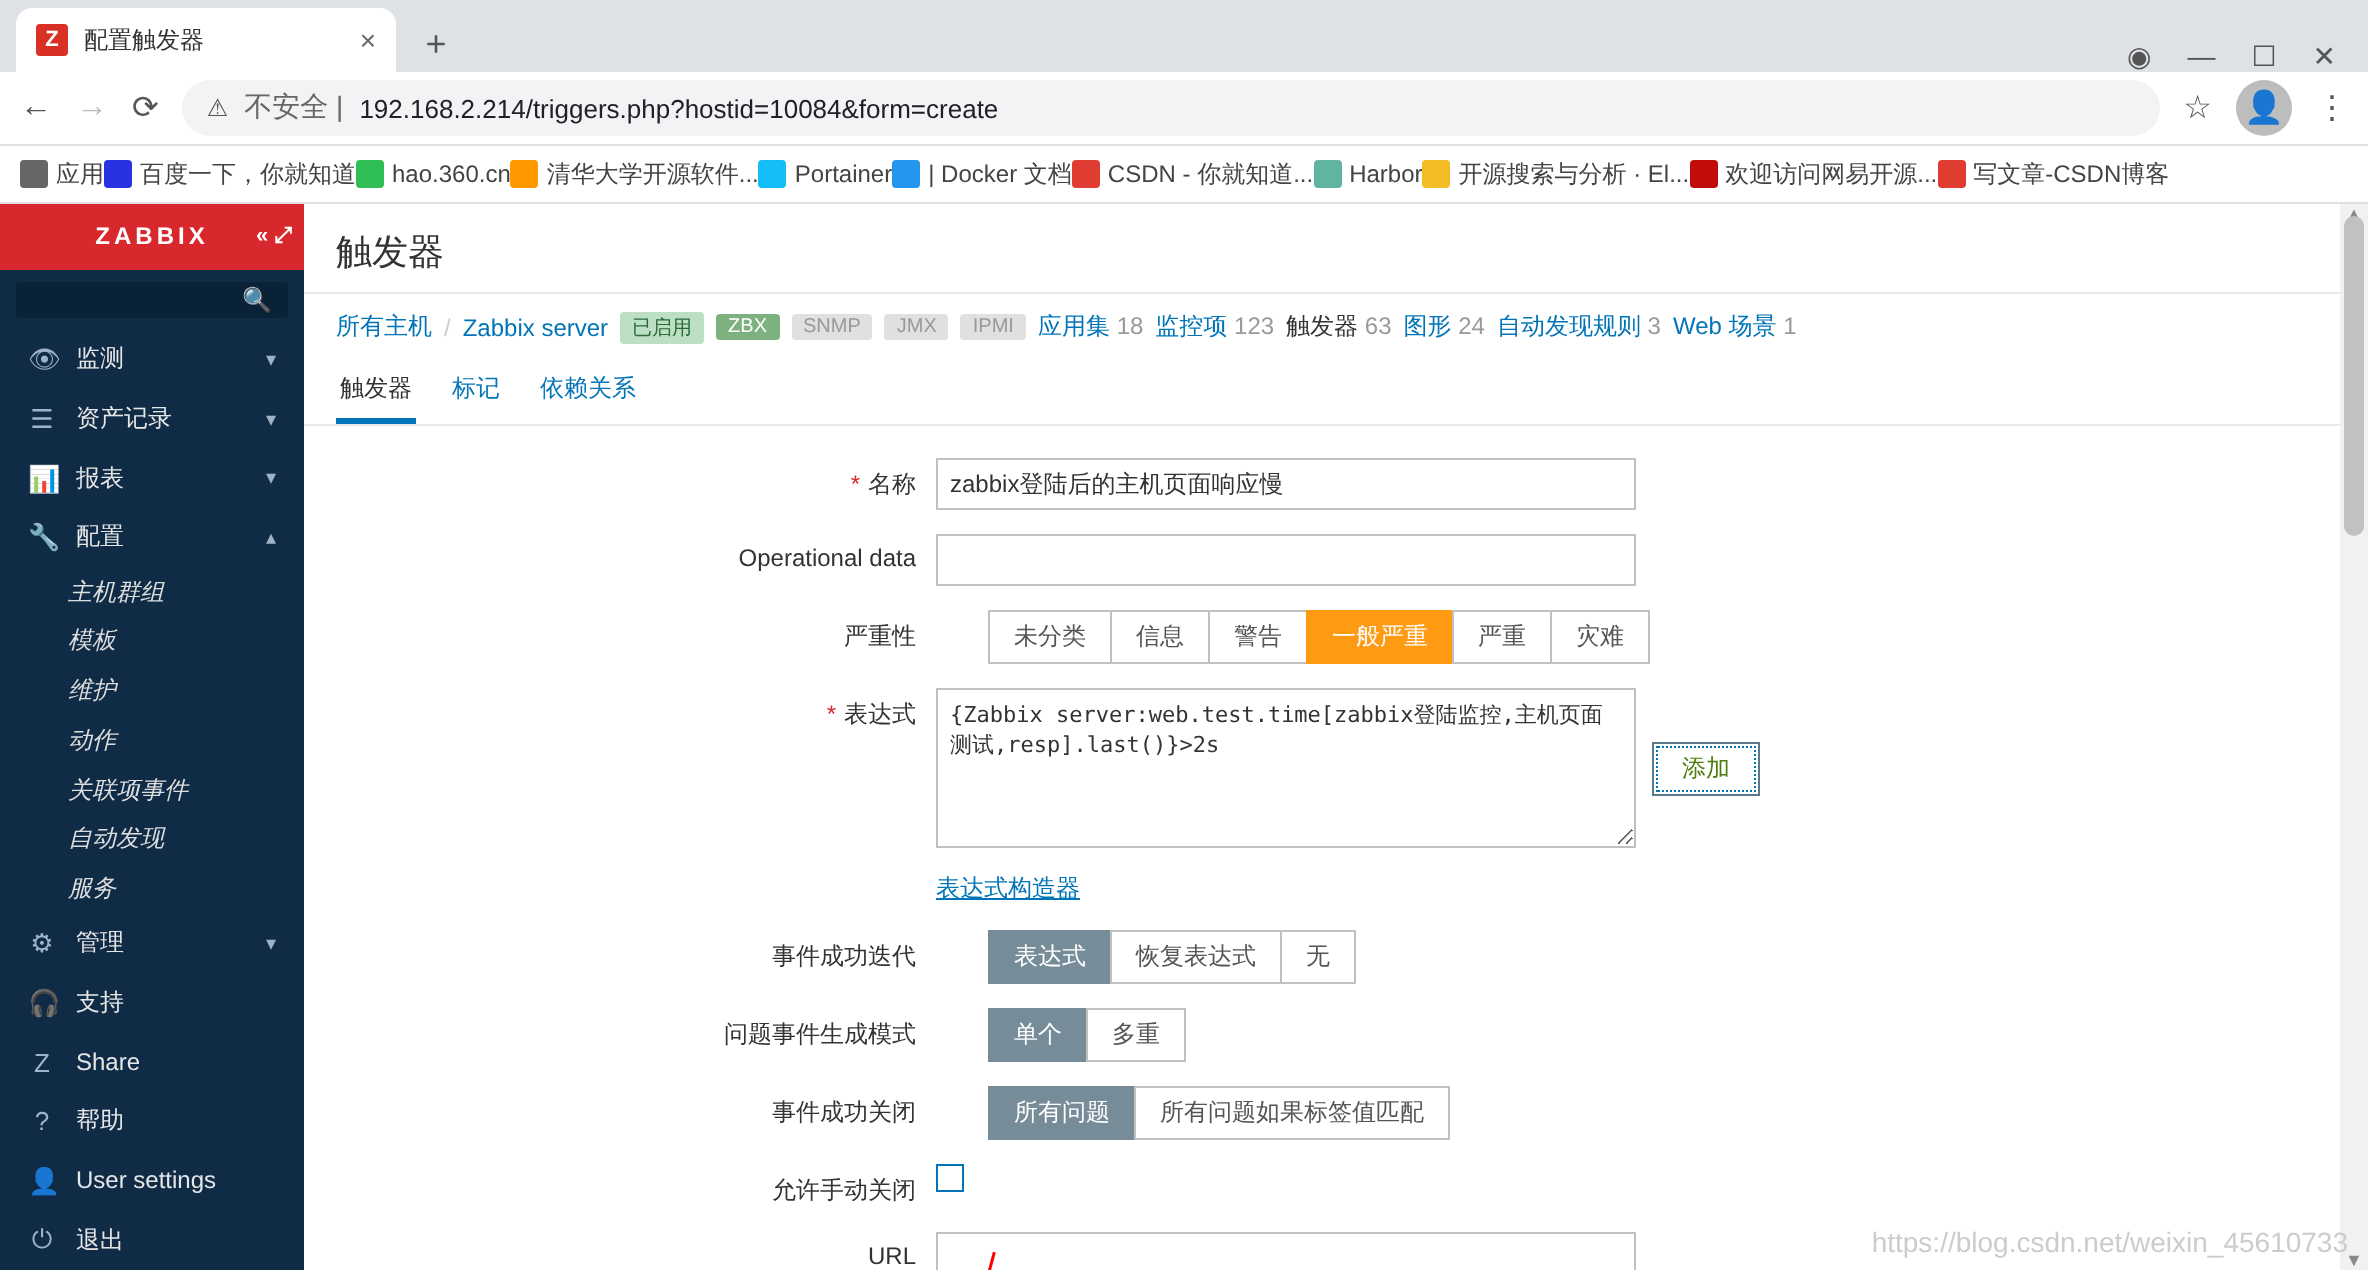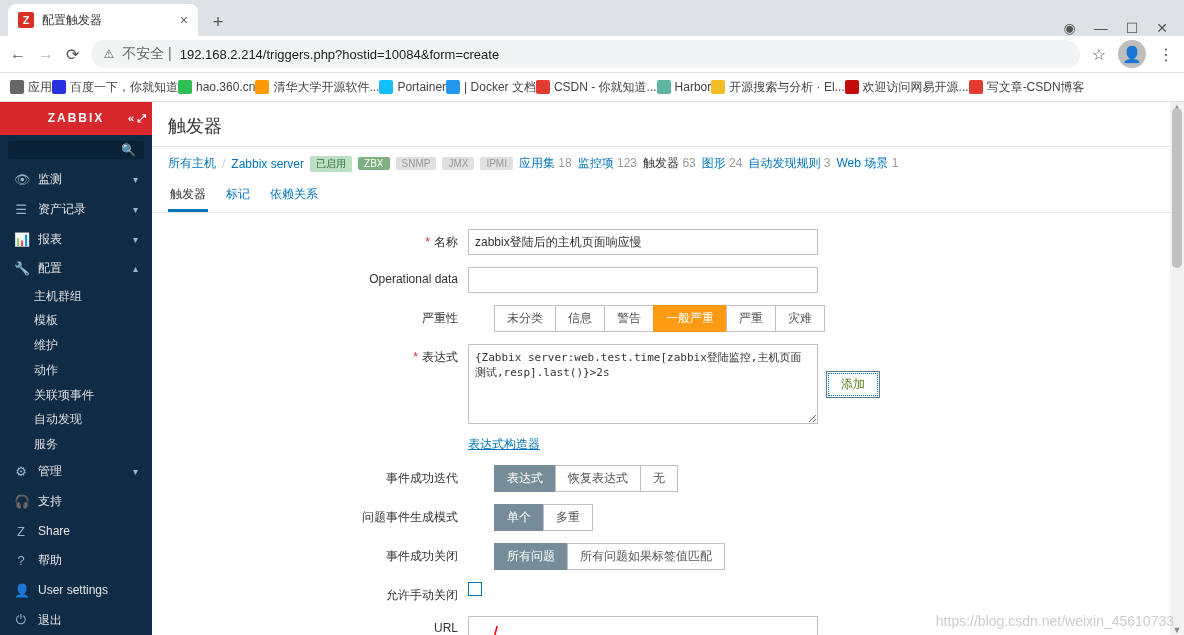--- a/index.html
+++ b/index.html
@@ -31,21 +31,21 @@
 
 .app { flex:1; display:flex; overflow:hidden; background:#fff; }
 .sidebar { width:152px; background:#0f2b46; color:#fff; display:flex; flex-direction:column; }
 .logo { height:40px; background:#d9272e; margin:0; display:flex; align-items:center; justify-content:center; font-weight:bold; letter-spacing:2px; font-size:15px; color:#fff; position:relative;}
 .logo .coll { position:absolute; right:6px; font-size:11px; letter-spacing:0;}
 .search { margin:6px 8px; height:22px; background:#0a2238; display:flex; align-items:center; padding:0 8px; border-radius:2px;}
 .search .sicon { margin-left:auto; color:#9fb3c8; font-size:12px;}
 .navitem { height:36px; display:flex; align-items:center; padding:0 14px; gap:10px; color:#e6e6e6; cursor:pointer;}
 .navitem .ic { width:14px; text-align:center; color:#9fb3c8; font-size:13px;}
 .navitem .arr { margin-left:auto; font-size:10px; color:#9fb3c8;}
-.subitem { height:30px; display:flex; align-items:center; padding-left:34px; color:#ddd; cursor:pointer; }
+.subitem { height:30px; display:flex; align-items:center; padding-left:34px; color:#ddd; cursor:pointer;font-style:italic; }
 .subitem.active { background:#0a2238; border-left:3px solid #fff; padding-left:31px; color:#fff;}
 
 .main { flex:1; display:flex; flex-direction:column; overflow:hidden; position:relative;}
 .hdr { padding:12px 16px 8px; border-bottom:1px solid #e8e8e8;}
 .hdr h1 { font-size:18px; font-weight:normal; color:#333;}
 .crumbs { padding:8px 16px 6px; display:flex; align-items:center; gap:6px; flex-wrap:wrap; color:#666;}
 .crumbs a { color:#0275b8; text-decoration:none;}
 .crumbs .pill { padding:1px 6px; border-radius:2px; font-size:10px;}
 .crumbs .en { background:#bde0c4; color:#2a6b3a;}
 .crumbs .zbx { background:#7db17f; color:#fff;}

